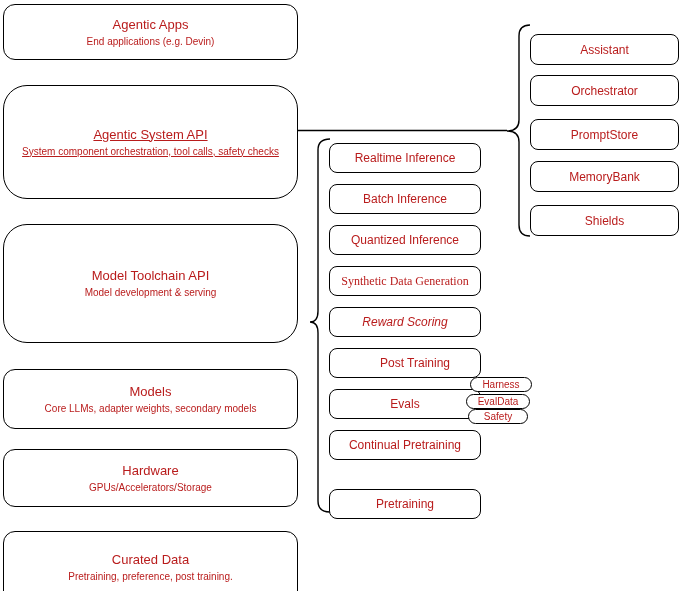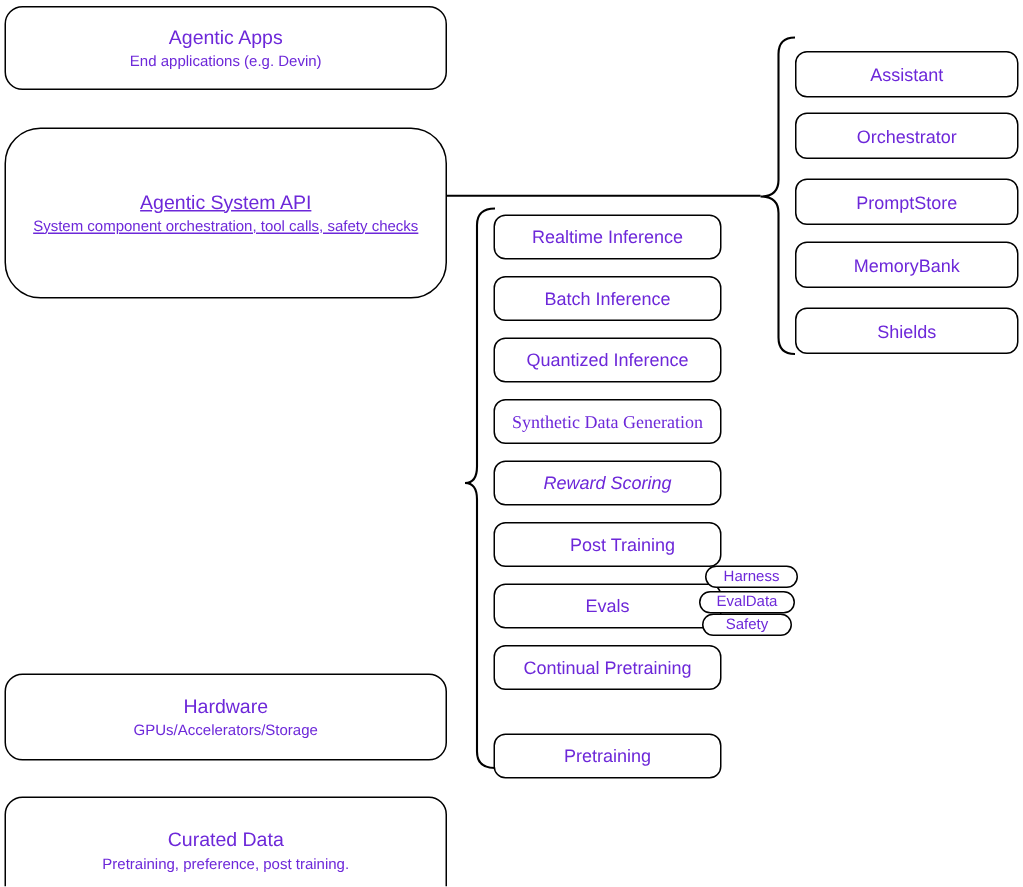--- a/index.html
+++ b/index.html
@@ -2,21 +2,21 @@
 <html><head>
 <meta charset="utf-8">
 <style>
   html, body { margin: 0; padding: 0; background: #ffffff; }
   #canvas {
     position: relative;
     width: 682px;
     height: 591px;
     background: #ffffff;
     font-family: "Liberation Sans", sans-serif;
-    color: #6d28d9;
+    color: #b91c1c;
     overflow: hidden;
   }
   .node {
     position: absolute;
     box-sizing: border-box;
     background: #ffffff;
     border: 1.4px solid #000000;
     display: flex;
     flex-direction: column;
     align-items: center;
@@ -92,20 +92,28 @@
   </svg>
 
   <div class="node lbox lbox1">
     <div class="ltitle">Agentic Apps</div>
     <div class="lsub">End applications (e.g. Devin)</div>
   </div>
   <div class="node lbox lbox2">
     <div class="ltitle">Agentic System API</div>
     <div class="lsub">System component orchestration, tool calls, safety checks</div>
   </div>
+  <div class="node lbox lbox3">
+    <div class="ltitle">Model Toolchain API</div>
+    <div class="lsub">Model development &amp; serving</div>
+  </div>
+  <div class="node lbox lbox4">
+    <div class="ltitle">Models</div>
+    <div class="lsub">Core LLMs, adapter weights, secondary models</div>
+  </div>
   <div class="node lbox lbox5">
     <div class="ltitle">Hardware</div>
     <div class="lsub">GPUs/Accelerators/Storage</div>
   </div>
   <div class="node lbox lbox6">
     <div class="ltitle">Curated Data</div>
     <div class="lsub">Pretraining, preference, post training.</div>
   </div>
 
   <div class="node mbox m1">

